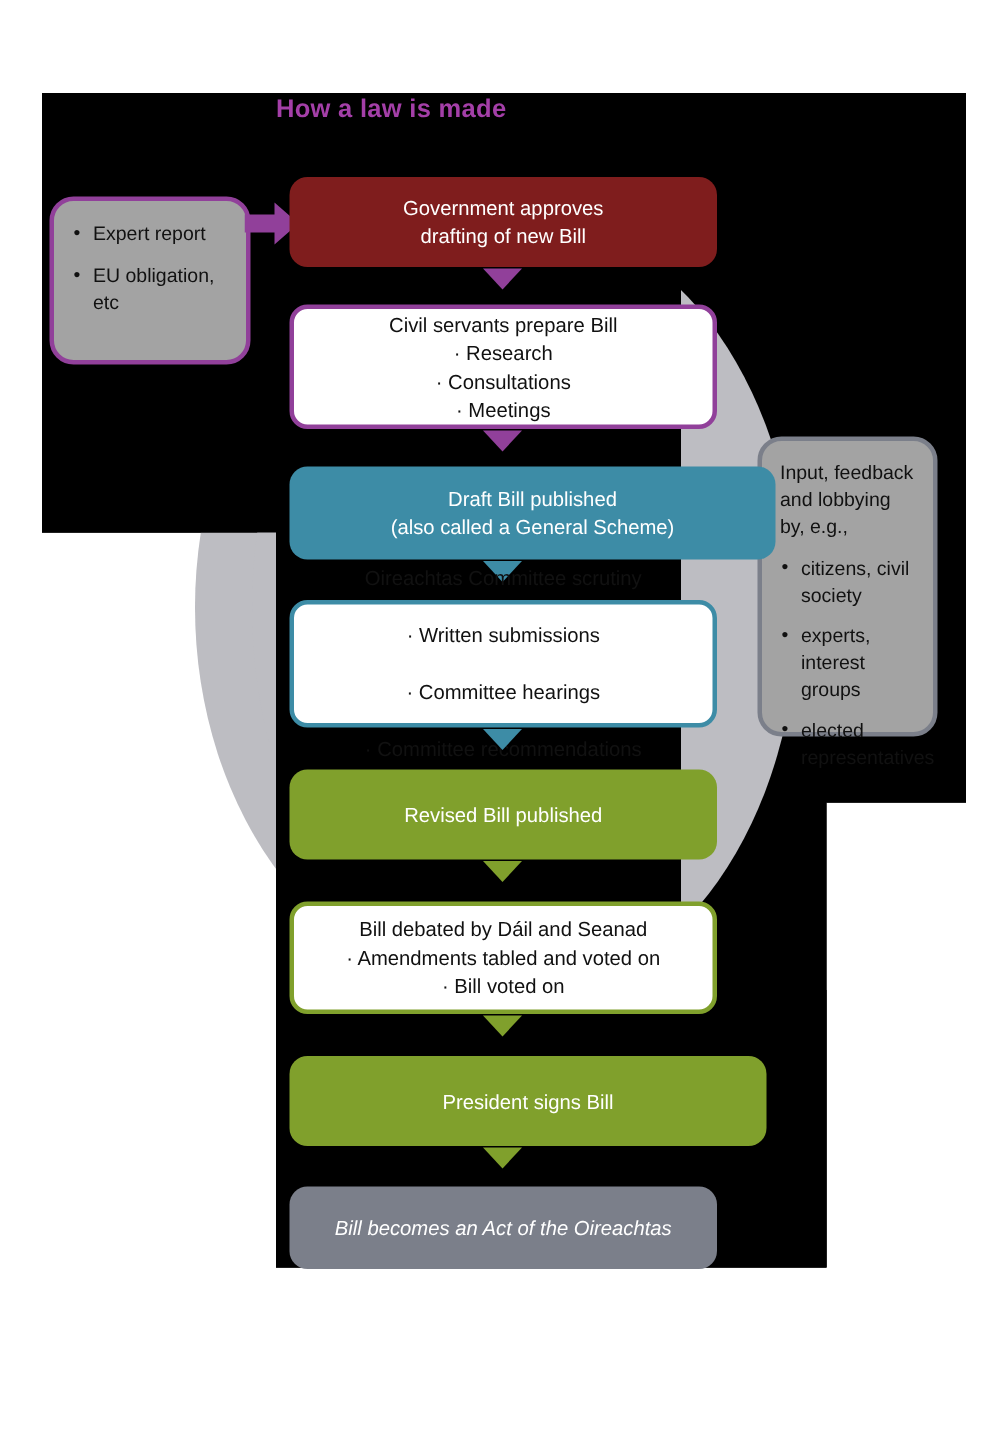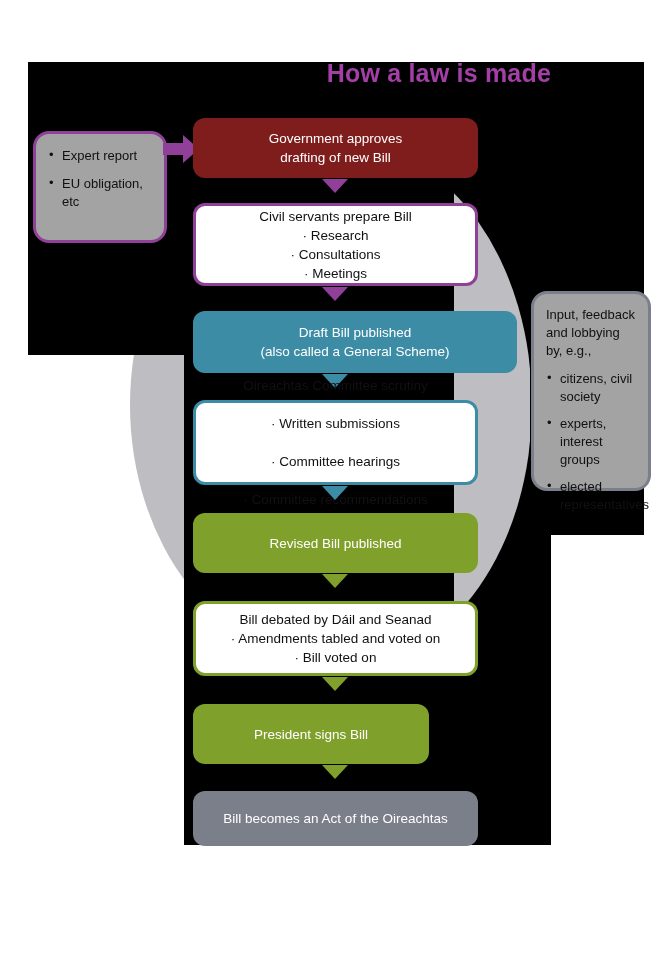--- a/index.html
+++ b/index.html
@@ -29,23 +29,23 @@
     width: 670px;
     height: 954px;
   }
 
   
   #title {
     position: absolute;
     left: 184px;
     top: 58px;
     width: 367px;
-    text-align: right;
+    text-align: left;
     color: #a43fa8;
-    font-size: 25px;
+    font-size: 17px;
     font-weight: bold;
     letter-spacing: 0.2px;
     line-height: 30px;
   }
 
   
   .node {
     position: absolute;
     box-sizing: border-box;
     border-radius: 12px;
@@ -115,21 +115,20 @@
     height: 112px;
     padding-top: 13px;
   }
   #left-callout li { margin-bottom: 10px; }
 
   #right-callout {
     left: 505px;
     top: 291px;
     width: 120px;
     height: 200px;
-    margin-left: 26px;
   }
   #right-callout .intro { margin-bottom: 10px; }
 
   
   .arrow-down {
     position: absolute;
     width: 0;
     height: 0;
     border-left: 13px solid transparent;
     border-right: 13px solid transparent;
@@ -232,23 +231,23 @@
   <div class="arrow-down a-green" style="left:322px; top:574px;"></div>
 
   <div class="node outlined c-green-stroke" style="left:193px; top:601px; width:285px; height:75px;">
     <span class="line">Bill debated by Dáil and Seanad</span>
     <span class="line">· Amendments tabled and voted on</span>
     <span class="line">· Bill voted on</span>
   </div>
 
   <div class="arrow-down a-green" style="left:322px; top:677px;"></div>
 
-  <div class="node filled c-green-fill" style="left:193px; top:704px; width:236px; height:60px;">
+  <div class="node filled c-green-fill" style="left:193px; top:704px; width:318px; height:60px;">
     <span class="line">President signs Bill</span>
   </div>
 
   <div class="arrow-down a-green" style="left:322px; top:765px;"></div>
 
-  <div class="node filled c-grey-fill" style="left:193px; top:791px; width:285px; height:55px;">
+  <div class="node filled c-grey-fill" style="left:193px; top:791px; width:285px; height:55px;font-style:italic;">
     <span class="line">Bill becomes an Act of the Oireachtas</span>
   </div>
 
 </div>
 
 </body></html>

